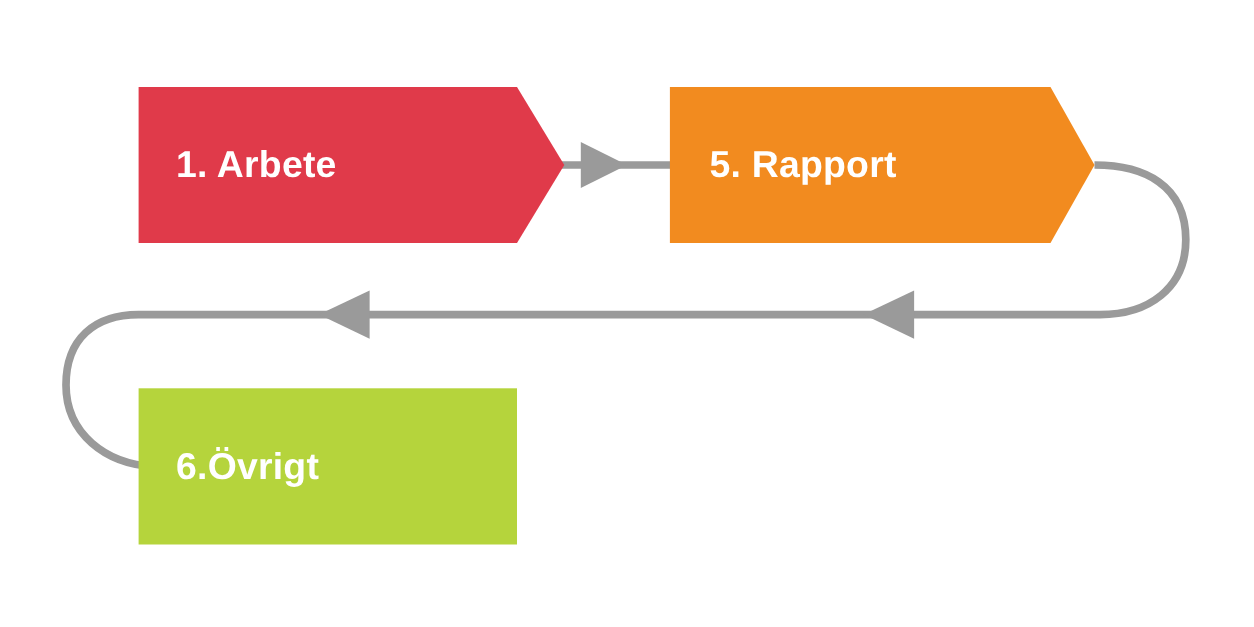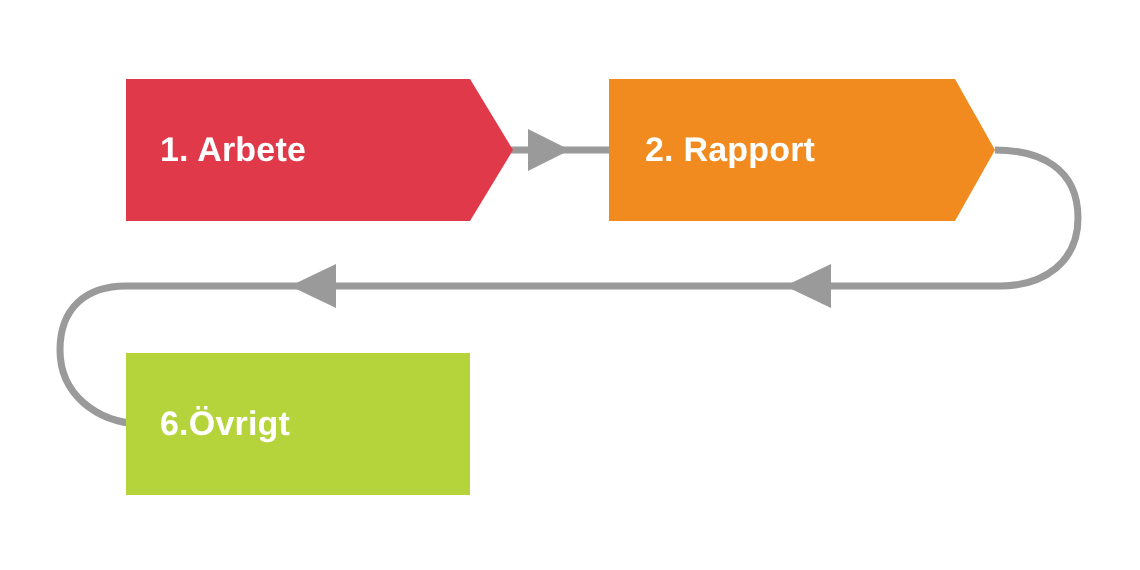--- a/index.html
+++ b/index.html
@@ -82,17 +82,17 @@
       <polygon points="126,79 470,79 513,150 470,221 126,221" fill="#e03a4a"></polygon>
 
       <polygon points="609,79 955,79 995,150 955,221 609,221" fill="#f28b1f"></polygon>
 
       <rect x="126" y="353" width="344" height="142" fill="#b5d43c"></rect>
     </g>
   </svg>
 
   <div class="node-label" id="label-step-1" style="color: rgb(255, 255, 255);">1. Arbete</div>
 
-  <div class="node-label" id="label-step-2" style="color: rgb(255, 255, 255);">2. Rapport</div>
+  <div class="node-label" id="label-step-2" style="color: rgb(255, 255, 255);">5. Rapport</div>
 
   <div class="node-label" id="label-step-3" style="color: rgb(255, 255, 255);">6.Övrigt</div>
 
 </div>
 
 </body></html>

